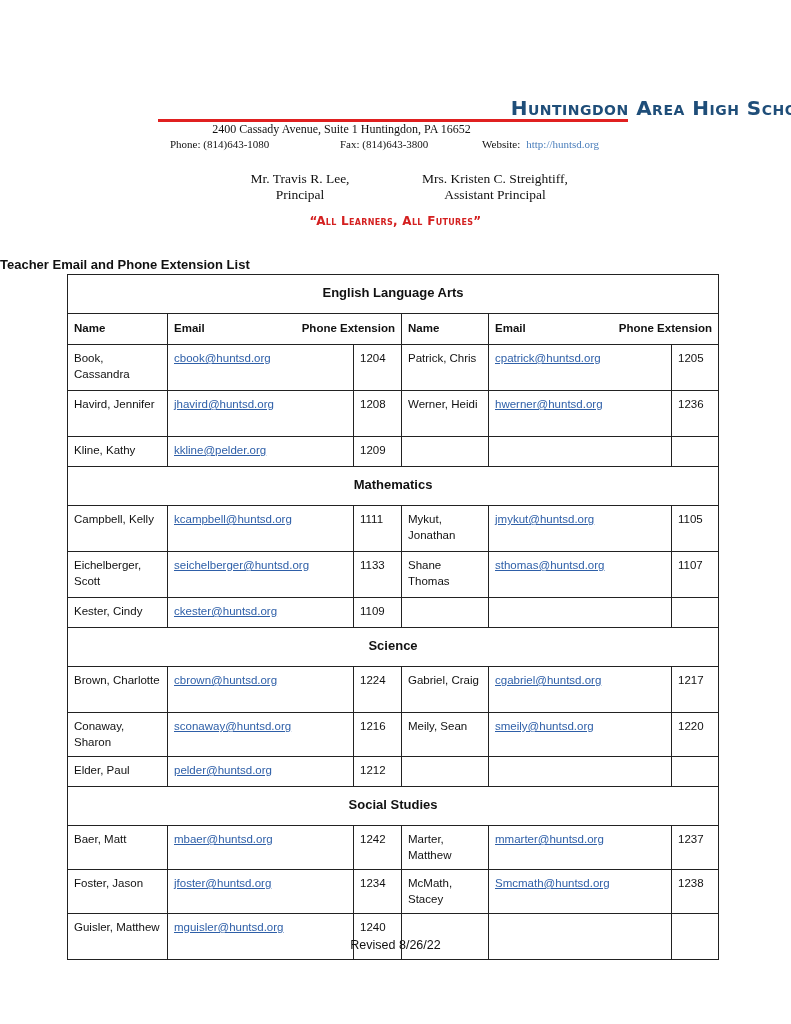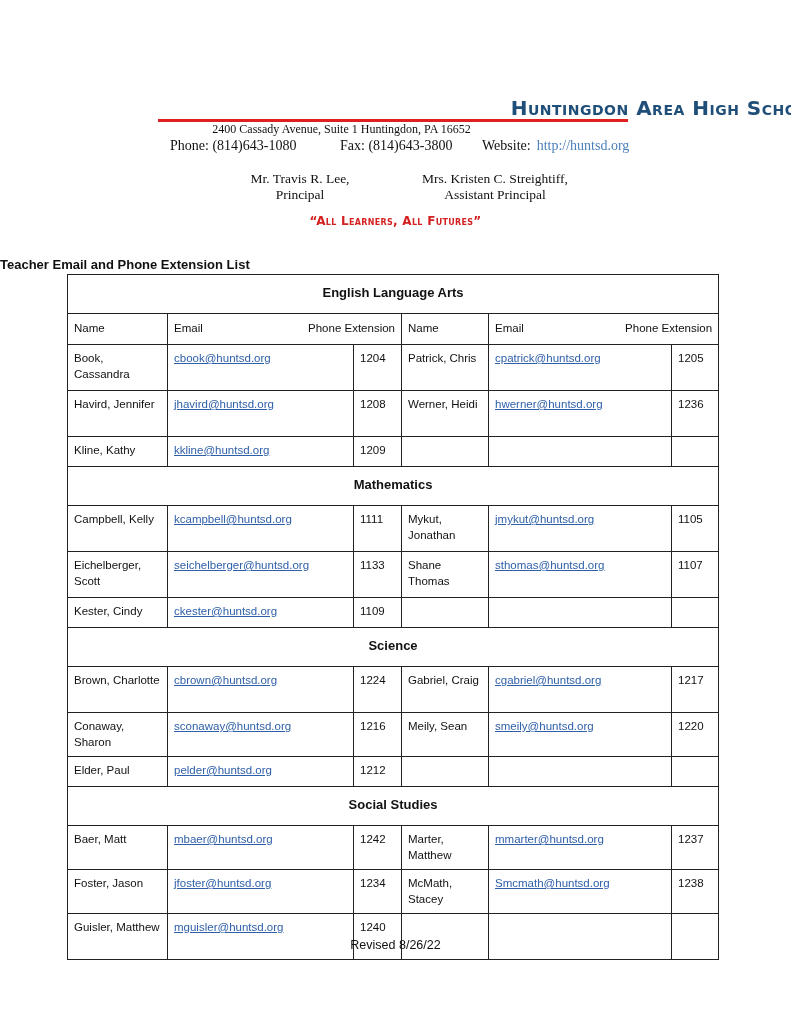--- a/index.html
+++ b/index.html
@@ -1,35 +1,35 @@
 <!DOCTYPE html>
 <html><head>
 <meta charset="utf-8">
 <style>
   html, body { margin: 0; padding: 0; background: #ffffff; }
   body { width: 791px; height: 1024px; position: relative; overflow: hidden; font-family: "Liberation Sans", sans-serif; color: #111; }
   .letterhead { position: absolute; left: 0; top: 0; width: 791px; }
   .school-name { position: absolute; top: 96px; left: 0; width: 791px; text-align: right; font-family: "DejaVu Sans", sans-serif; font-weight: bold; color: #1f4e79; font-size: 20px; letter-spacing: 0.5px; font-variant: small-caps; padding-left: 28px; }
   .red-rule { position: absolute; left: 158px; width: 470px; top: 119px; height: 3px; background: #e02020; }
   .address { position: absolute; top: 122px; left: 0; width: 683px; text-align: center; font-family: "Liberation Serif", serif; font-size: 12px; }
-  .contact-line { position: absolute; top: 138px; left: 170px; font-family: "Liberation Serif", serif; font-size: 14px; white-space: nowrap; }
+  .contact-line { position: absolute; top: 138px; left: 170px; font-family: "Liberation Serif", serif; font-size: 11px; white-space: nowrap; }
   .contact-line span { display: inline-block; }
   .contact-line .phone { width: 170px; }
   .contact-line .fax { width: 142px; }
   .contact-line .web-label { margin-right: 6px; }
   .contact-line a { color: #4a7ebb; text-decoration: none; }
   .principal { position: absolute; top: 171px; font-family: "Liberation Serif", serif; font-size: 13.5px; text-align: center; line-height: 16px; }
   .principal.p1 { left: 230px; width: 140px; }
   .principal.p2 { left: 400px; width: 190px; }
   .motto { position: absolute; top: 214px; left: 0; width: 791px; text-align: center; font-family: "DejaVu Sans", sans-serif; font-weight: bold; font-size: 12px; color: #d42020; font-variant: small-caps; letter-spacing: 0.3px; }
   .list-title { position: absolute; top: 257px; left: 0; width: 791px; text-align: left; font-weight: bold; font-size: 13px; }
   table.ext { position: absolute; top: 274px; left: 67px; width: 651px; border-collapse: collapse; font-size: 11.5px; table-layout: fixed; }
   table.ext td { border: 1.4px solid #222; padding: 6px 6px; vertical-align: top; line-height: 15.5px; }
   table.ext td.dept { text-align: center; font-weight: bold; font-size: 13px; height: 22px; padding: 7px 6px 9px; vertical-align: middle; }
-  table.ext tr.hdr td { height: 18px; vertical-align: middle; padding: 6px 6px; }
+  table.ext tr.hdr td { height: 18px; vertical-align: middle; padding: 6px 6px; font-weight: bold; }
   .hdr-split { display: flex; justify-content: space-between; }
   table.ext a { color: #2e5fa8; text-decoration: underline; }
   tr.r2 td { height: 33px; }
   tr.r1 td { height: 17px; }
   .revised { position: absolute; top: 938px; left: 0; width: 791px; text-align: center; font-size: 12.5px; }
 </style>
 </head>
 <body>
 
 <div class="letterhead">
@@ -92,21 +92,21 @@
       <tr class="r2">
         <td>Havird, Jennifer</td>
         <td><a>jhavird@huntsd.org</a></td>
         <td>1208</td>
         <td>Werner, Heidi</td>
         <td><a>hwerner@huntsd.org</a></td>
         <td>1236</td>
       </tr>
       <tr class="r1">
         <td>Kline, Kathy</td>
-        <td><a>kkline@huntsd.org</a></td>
+        <td><a>kkline@pelder.org</a></td>
         <td>1209</td>
         <td></td>
         <td></td>
         <td></td>
       </tr>
       <tr>
         <td class="dept" colspan="6">Mathematics</td>
       </tr>
       <tr class="r2">
         <td>Campbell, Kelly</td>

